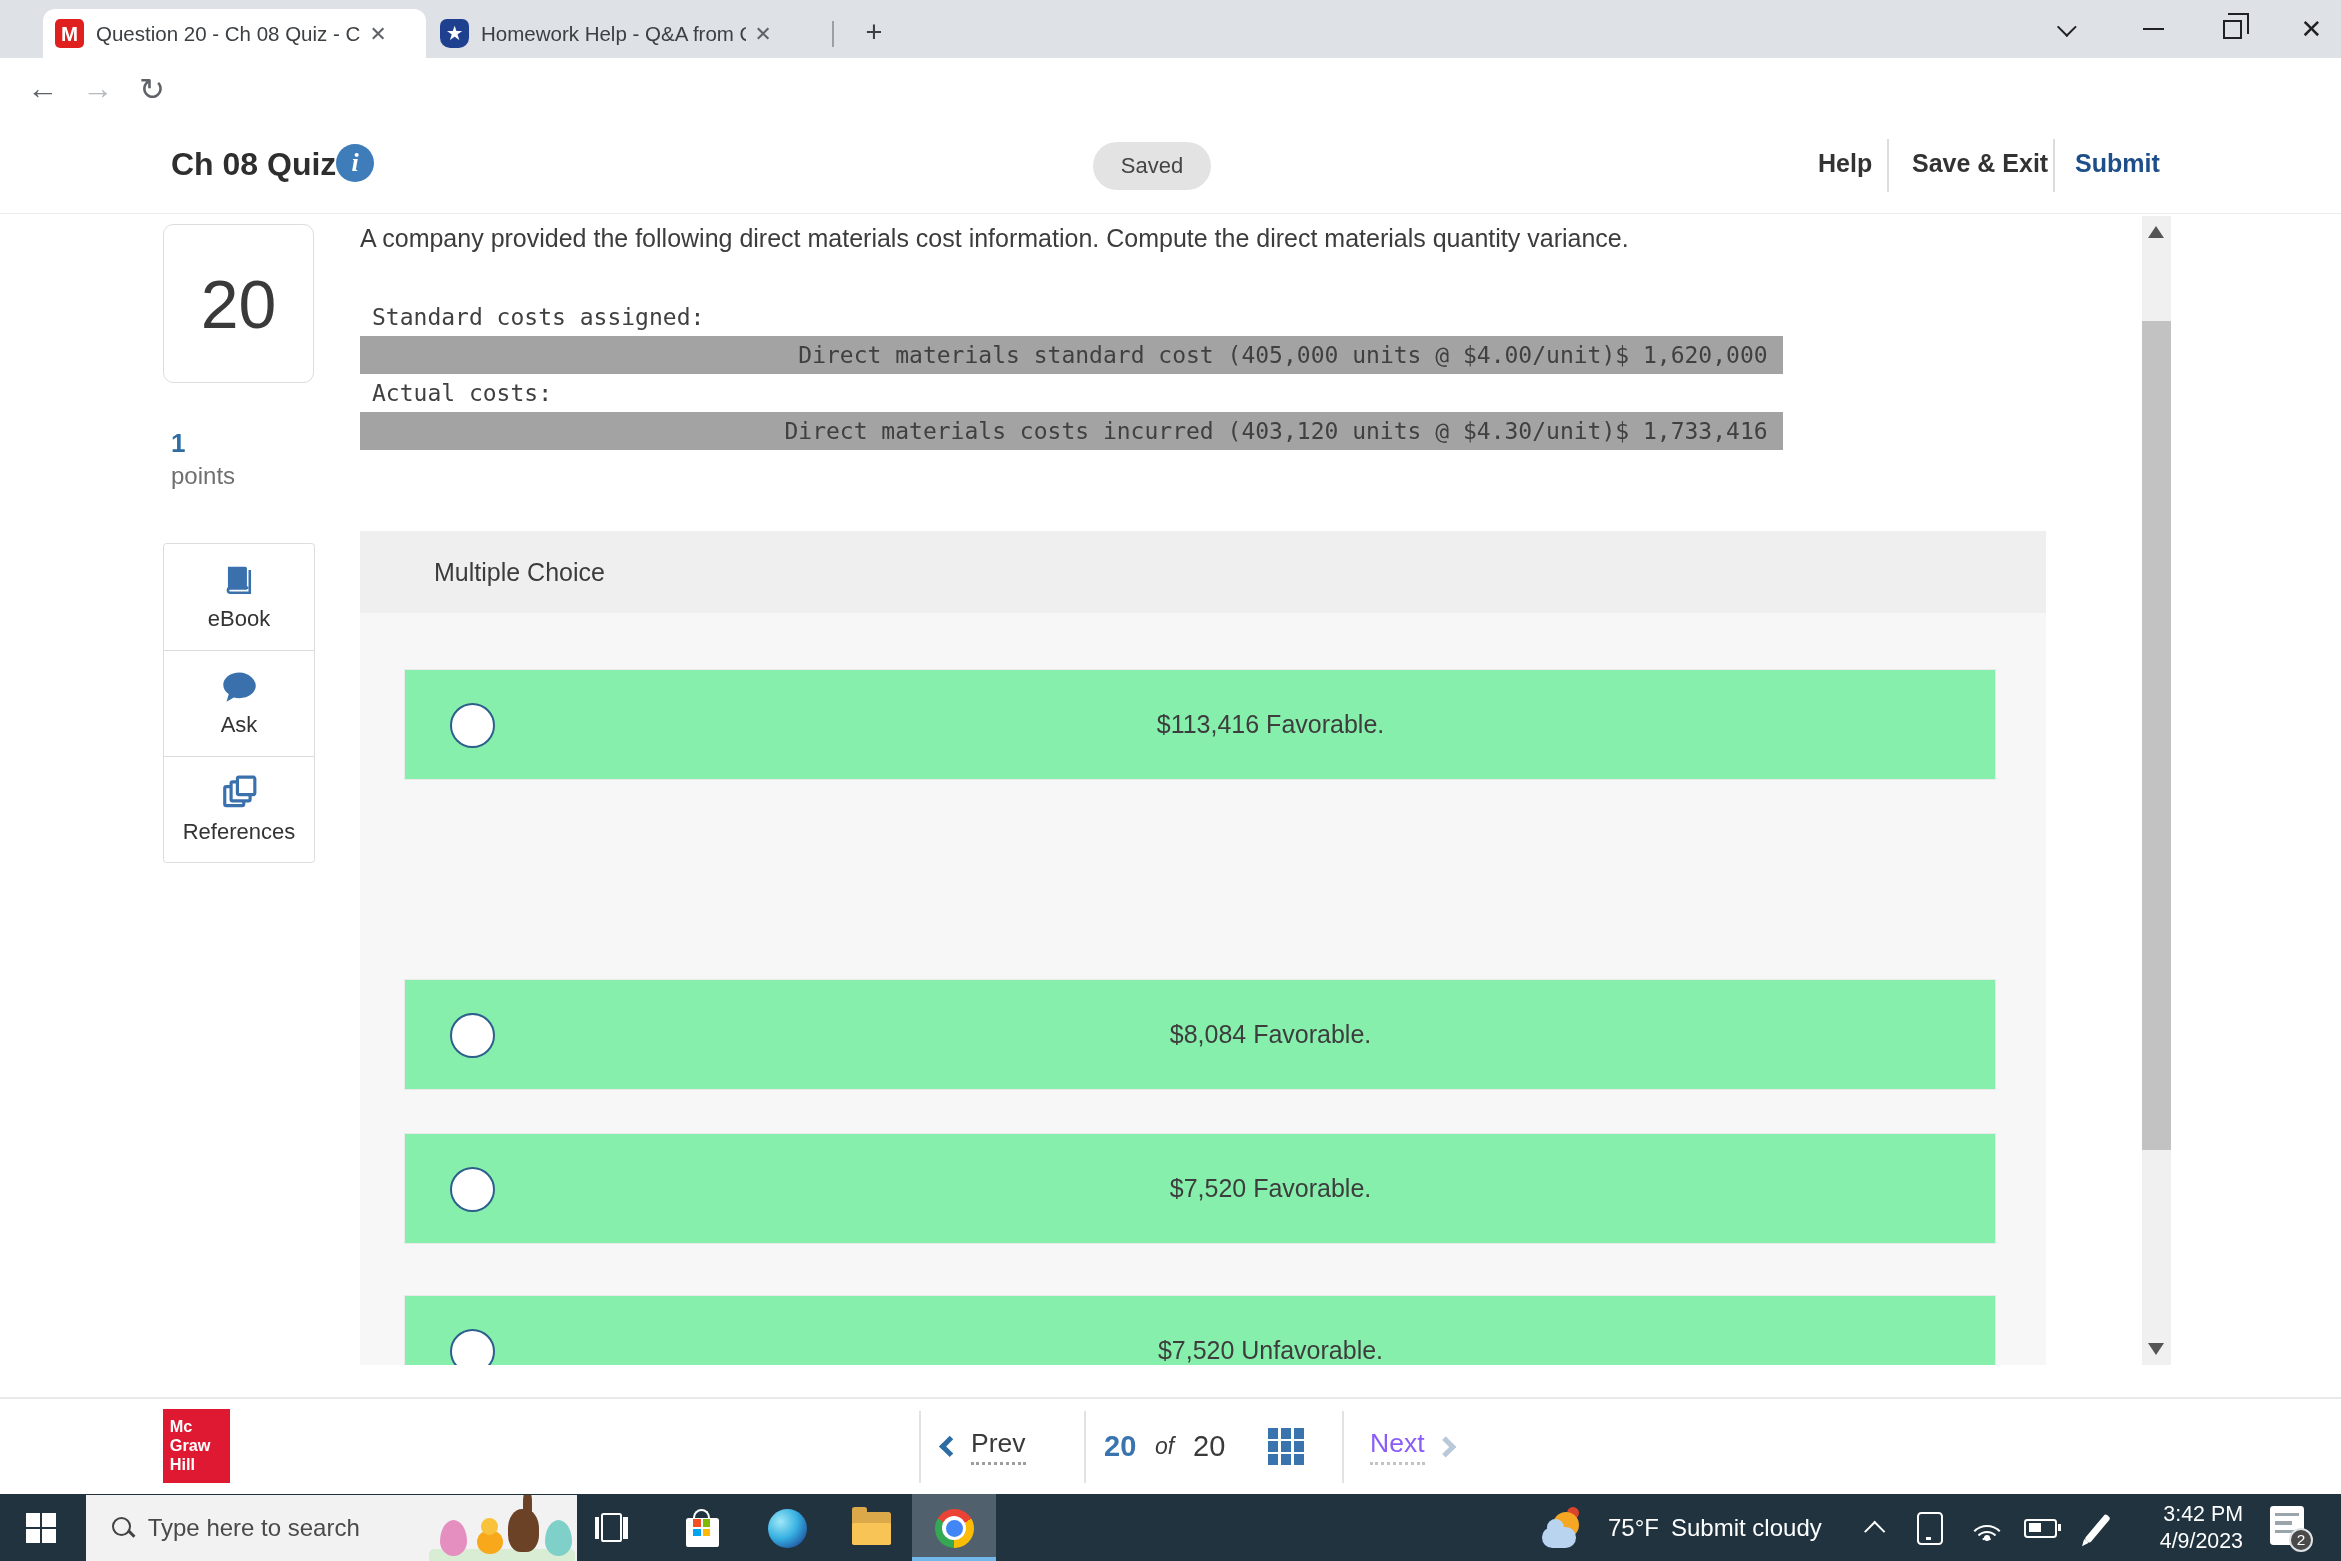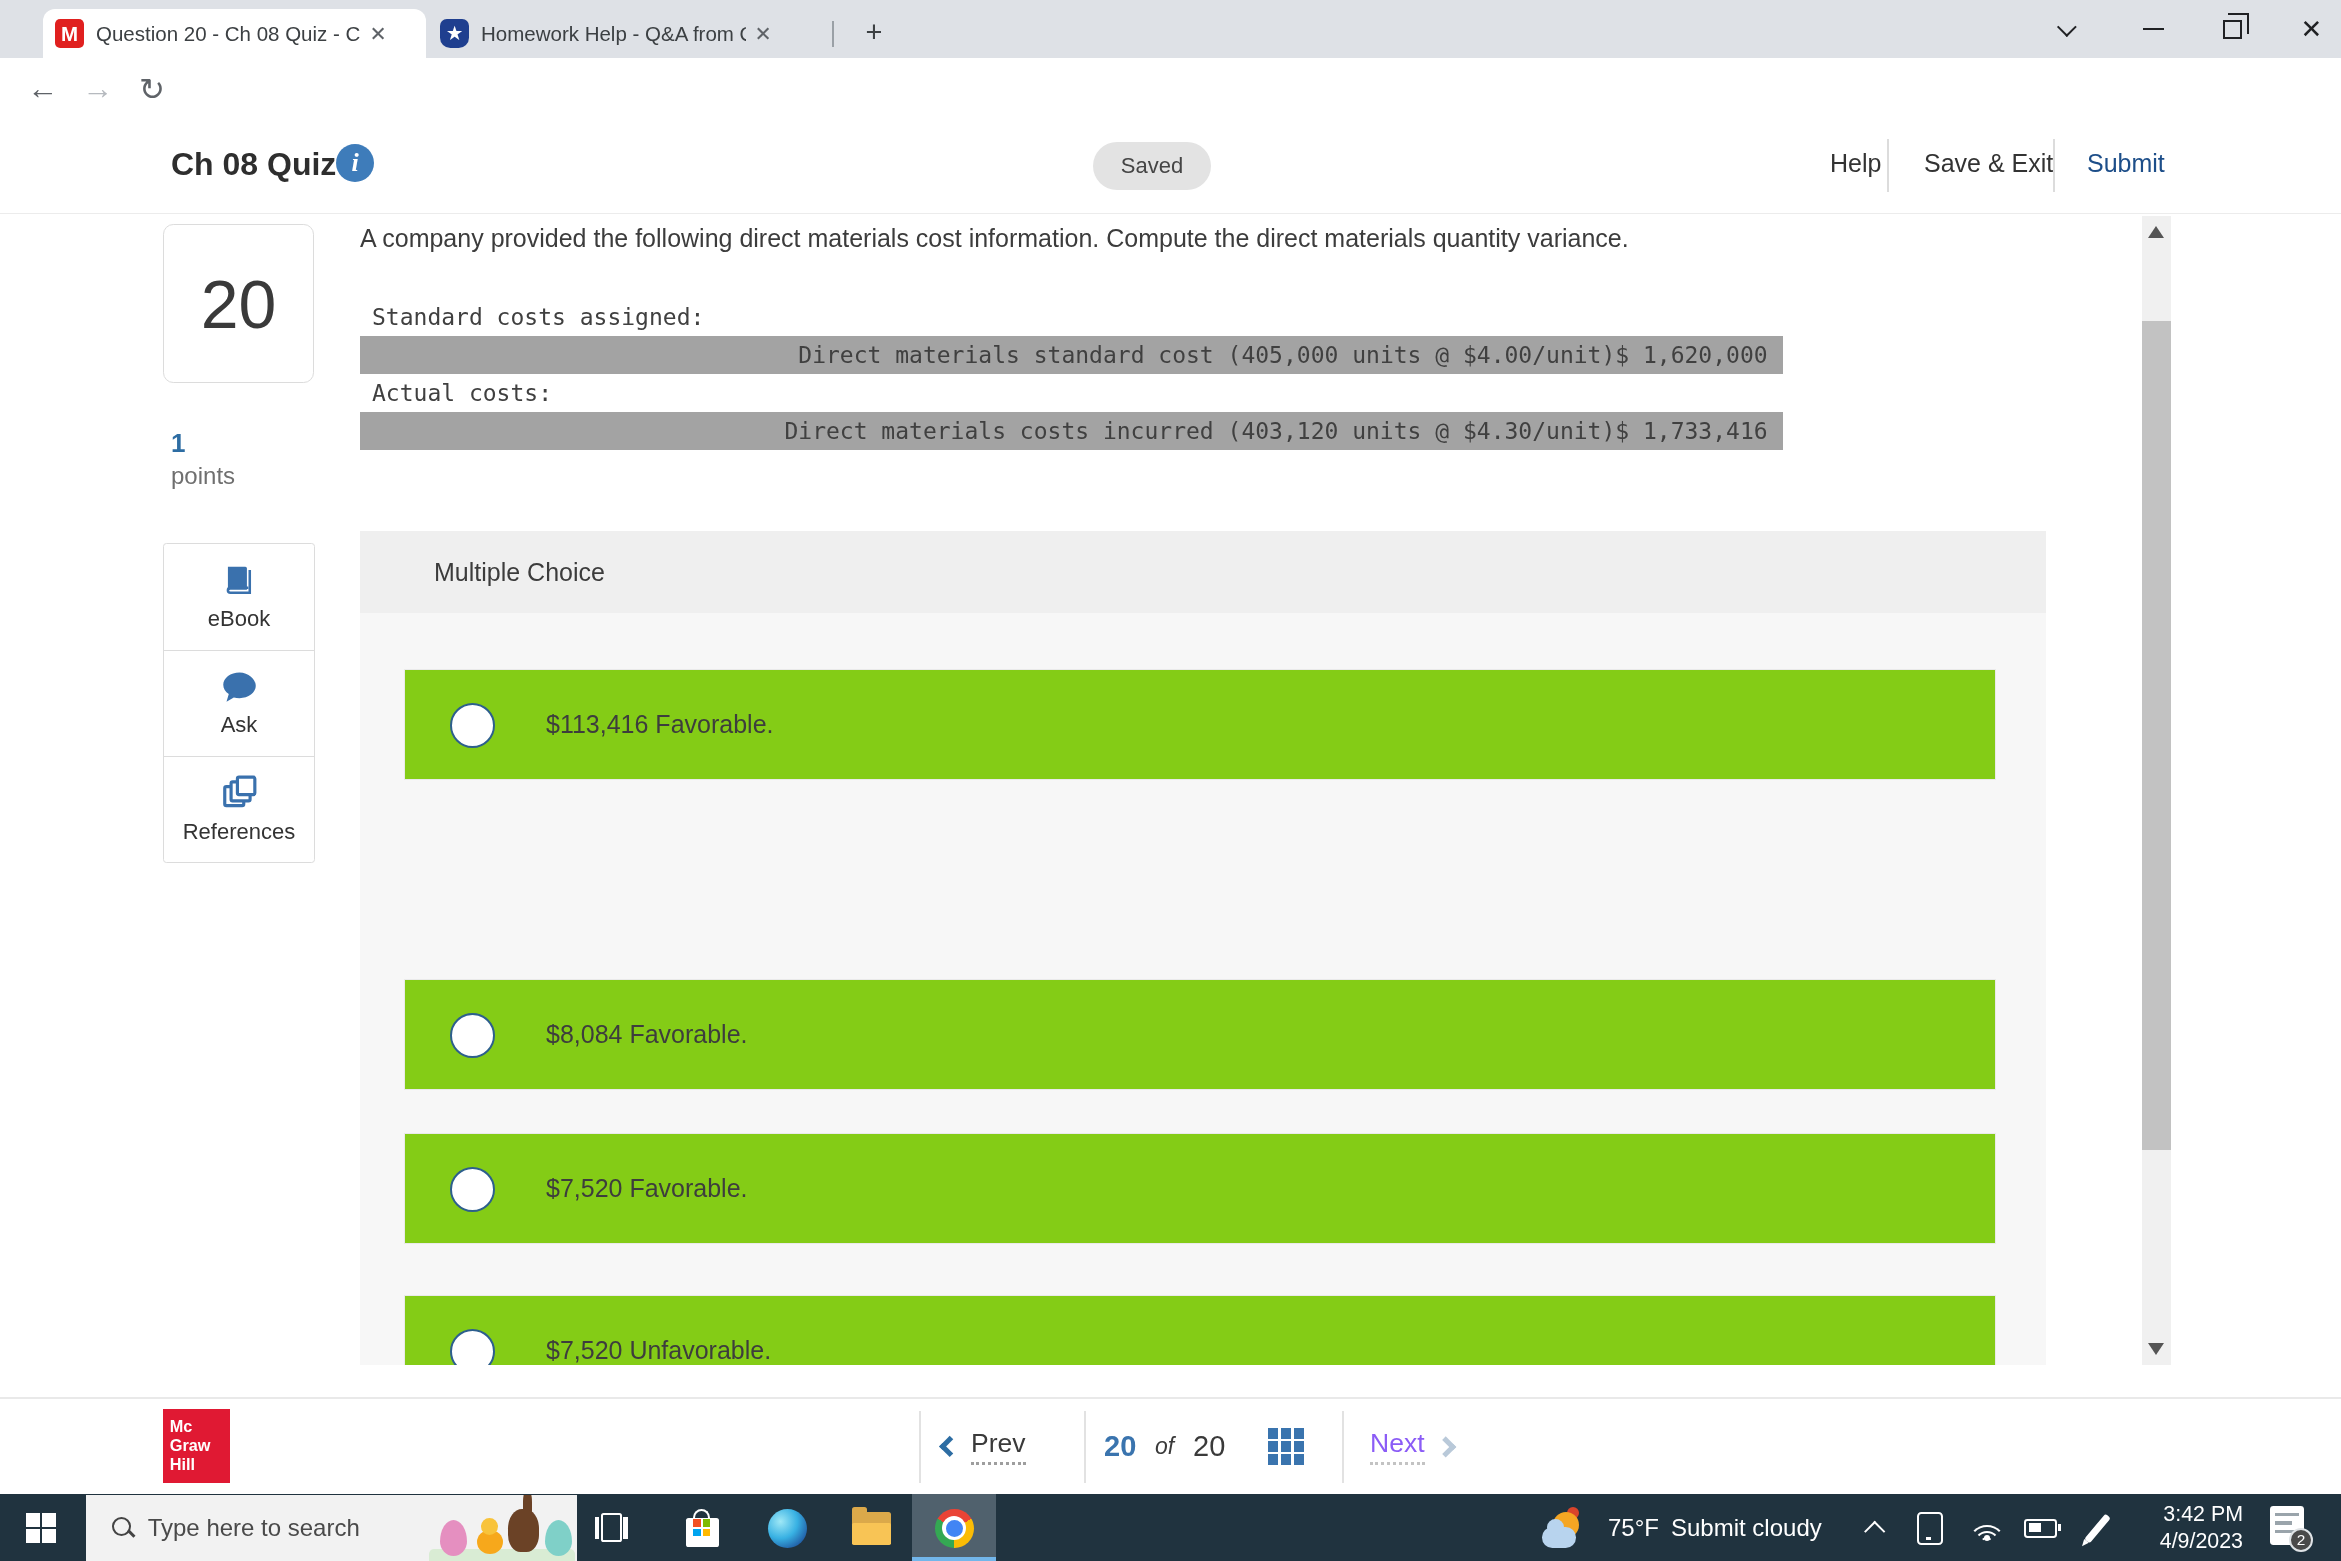--- a/index.html
+++ b/index.html
@@ -34,21 +34,21 @@
   .omni-icon { flex:0 0 auto; color:#5f6368; }
   .ext-icon { position:absolute; top:58px; height:62px; display:flex; align-items:center; justify-content:center; color:#5f6368; }
   .avatar-n { position:absolute; left:2227px; top:68px; width:41px; height:41px; border-radius:50%; background:#1565c0; color:#fff; font-size:22px; font-weight:bold; text-align:center; line-height:41px; }
   .kebab { position:absolute; left:2294px; top:70px; width:34px; height:38px; color:#5f6368; font-size:26px; text-align:center; line-height:38px; letter-spacing:0; }
 
   
   .app-header { position:absolute; left:0; top:120px; width:2342px; height:94px; background:#fff; border-bottom:1.7px solid #ececec; }
   .quiz-title { position:absolute; left:171px; top:26px; font-size:32px; color:#2e2e2e; font-weight:600; }
   .info-icon { position:absolute; left:336px; top:24px; width:38px; height:38px; border-radius:50%; background:#3e7cba; color:#fff; font-family:"Liberation Serif", serif; font-style:italic; font-weight:bold; font-size:26px; text-align:center; line-height:38px; }
   .saved-pill { position:absolute; left:1093px; top:22px; width:118px; height:48px; background:#e3e3e3; border-radius:24px; color:#454545; font-size:22px; text-align:center; line-height:48px; }
-  .hdr-link { position:absolute; top:29px; font-size:25px; font-weight:normal; color:#333;margin-left:12px; }
+  .hdr-link { position:absolute; top:29px; font-size:25px; font-weight:bold; color:#333; }
   .hdr-sep { position:absolute; top:19px; width:1.7px; height:53px; background:#dcdcdc; }
   .hdr-link.submit { color:#1d4e89; }
 
   
   .qnum-card { position:absolute; left:163px; top:224px; width:151px; height:159px; border:1.7px solid #dcdcdc; border-radius:10.3px; background:#fff; display:flex; align-items:center; justify-content:center; font-size:68px; color:#3a3a3a; }
   .pts-val { position:absolute; left:171px; top:428px; font-size:26px; font-weight:bold; color:#2d6da3; }
   .pts-lbl { position:absolute; left:171px; top:462px; font-size:24px; color:#6f6f6f; }
   .tools { position:absolute; left:163px; top:543px; width:152px; border:1.7px solid #dcdcdc; border-radius:3.4px; background:#fff; }
   .tool { height:106px; display:flex; flex-direction:column; align-items:center; justify-content:center; gap:6.8px; }
   .tool + .tool { border-top:1.7px solid #dcdcdc; }
@@ -58,21 +58,21 @@
   .prompt { position:absolute; left:360px; top:224px; width:1455px; font-size:25px; color:#3c3c3c; }
   .cost-table { position:absolute; left:360px; top:298px; width:1423px; font-family:"DejaVu Sans Mono", monospace; font-size:23px; color:#404040; }
   .cost-row { height:38px; display:flex; align-items:center; }
   .cost-row.shaded { background:#a3a3a3;text-align:right; }
   .cost-label { padding-left:12px; flex:1; white-space:pre; }
   .cost-amount { padding-right:15.4px; white-space:pre; }
 
   .mc-band { position:absolute; left:360px; top:531px; width:1686px; height:82px; background:#efefef; }
   .mc-label { position:absolute; left:74px; top:0; height:82px; line-height:82px; font-size:25px; color:#3c3c3c; }
   .options { position:absolute; left:360px; top:613px; width:1686px; height:752px; background:#f7f7f7; overflow:hidden; }
-  .opt-card { position:absolute; left:44px; width:1592px; height:111px; background:#84cc16; border:0.9px solid #eaeaea; display:flex; align-items:center; }
+  .opt-card { position:absolute; left:44px; width:1592px; height:111px; background:#86efac; border:0.9px solid #eaeaea; display:flex; align-items:center;justify-content:center; }
   .radio { position:absolute; left:45px; top:33px; width:45px; height:45px; border:2.6px solid #2d5f8d; border-radius:50%; background:#fff; }
   .opt-text { margin-left:141px; font-size:25px; color:#3d3d3d; }
 
   
   .scrollbar { position:absolute; left:2142px; top:216px; width:29px; height:1149px; background:#f0f0f0; }
   .sb-up { position:absolute; left:6px; top:10.3px; width:0; height:0; border-left:8.6px solid transparent; border-right:8.6px solid transparent; border-bottom:12px solid #555; }
   .sb-down { position:absolute; left:6px; bottom:10.3px; width:0; height:0; border-left:8.6px solid transparent; border-right:8.6px solid transparent; border-top:12px solid #555; }
   .sb-thumb { position:absolute; left:0; top:105px; width:29px; height:829px; background:#c2c2c2; }
 
   

